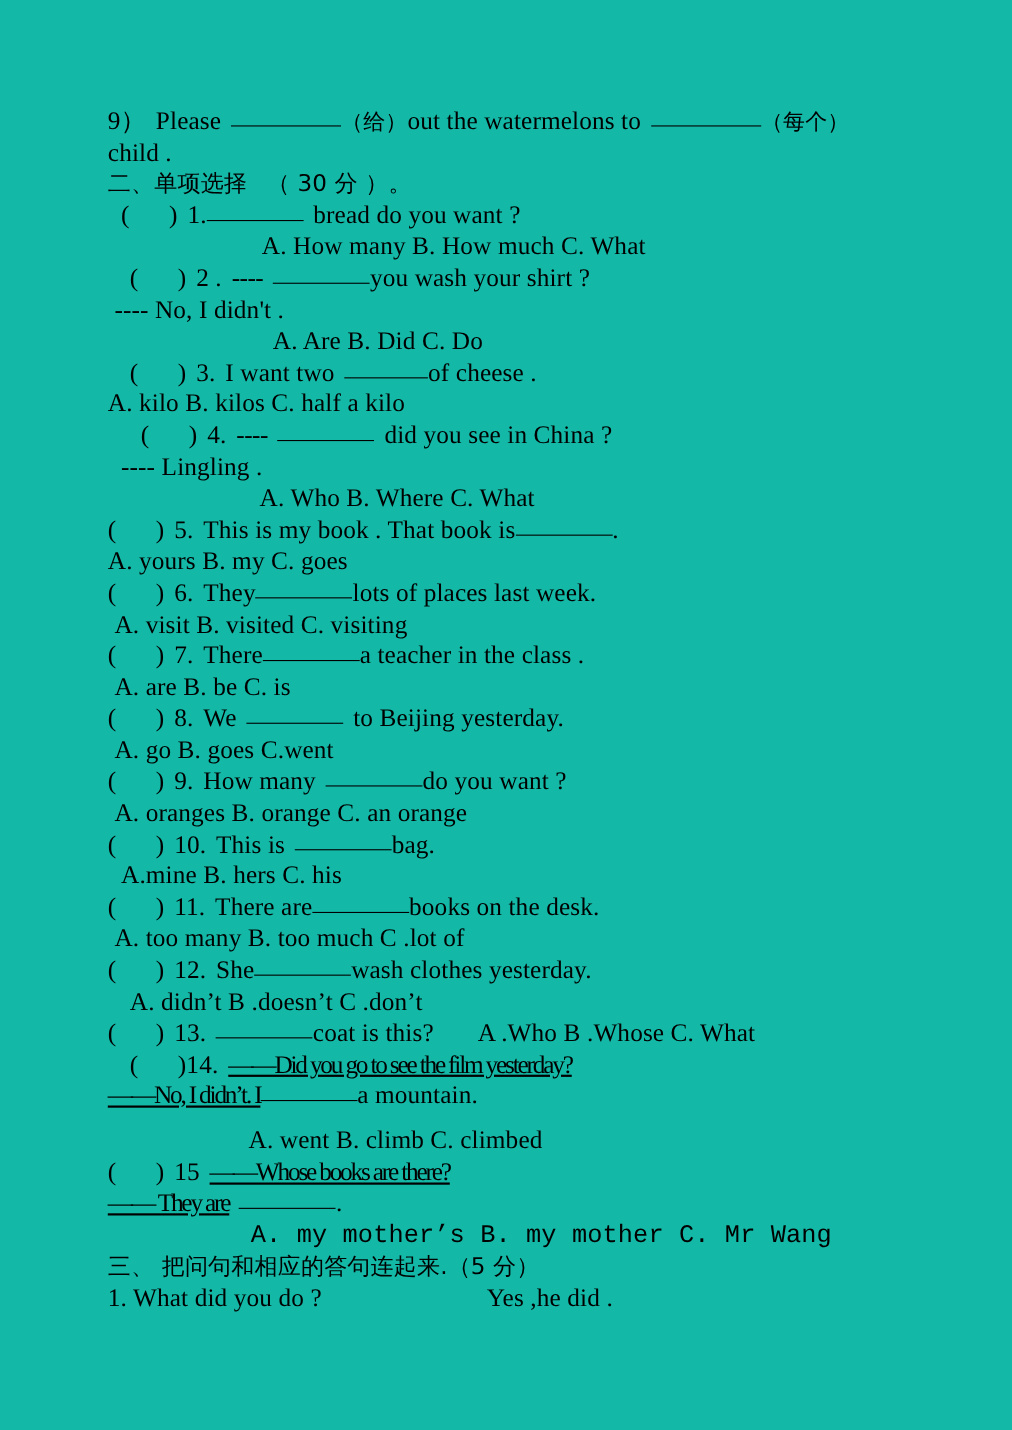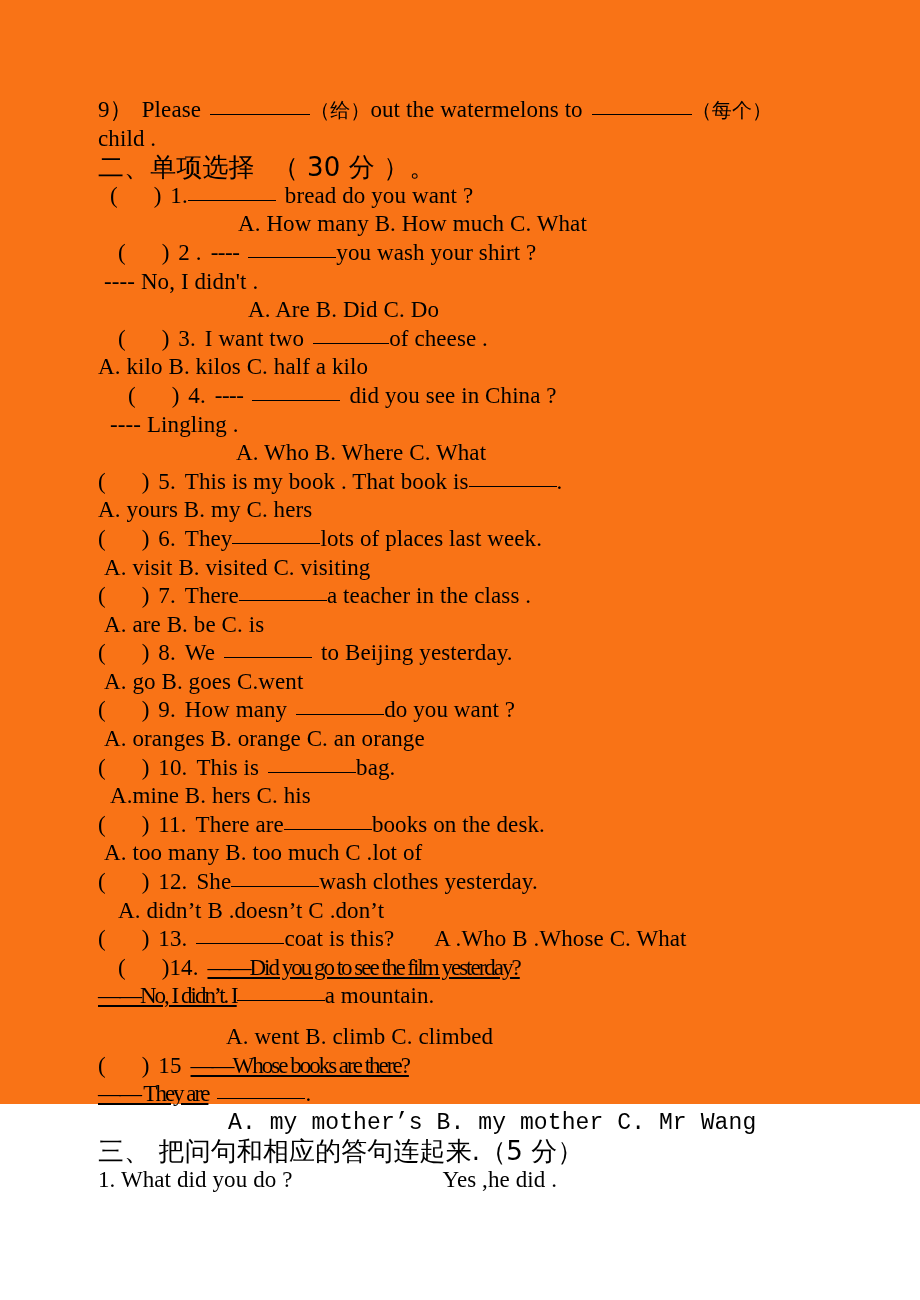--- a/index.html
+++ b/index.html
@@ -10,22 +10,22 @@
   body {
     width: 920px;
     height: 1300px;
     font-family: "Liberation Serif", "DejaVu Serif", serif;
     color: #000000;
     overflow: hidden;
   }
   .page {
     position: relative;
     width: 920px;
-    height: 1104px;
-    background: #f97316;
+    height: 1300px;
+    background: #14b8a6;
   }
   .doc {
     position: absolute;
     left: 98px;
     top: 96px;
     width: 730px;
   }
   .ln {
     font-size: 23px;
     line-height: 28.6px;
@@ -39,21 +39,21 @@
   .i3  { padding-left: 20px; }
   .i4  { padding-left: 30px; }
   .ind-ans-a { padding-left: 140px; }
   .ind-ans-b { padding-left: 128px; margin-top: 12px; }
   .ind-ans-c { padding-left: 150px; }
   .ind-ans-d { padding-left: 130px; font-family: Liberation Mono, monospace; }
   .ind-ans-e { padding-left: 138px; }
 
   .cn {
     font-family: "DejaVu Sans", sans-serif;
-    font-size: 26px;
+    font-size: 21px;
   }
   .cnserif {
     font-family: "DejaVu Sans", sans-serif;
     font-size: 20px;
   }
   
   .blank {
     display: inline-block;
     border-bottom: 1.6px solid #000;
     vertical-align: 2px;
@@ -106,21 +106,21 @@
 
     <div class="ln i4">
       <span class="pbox">(<span class="gap-s"></span>)</span><span class="sp-1"></span><span>4.</span><span class="sp-1"></span><span class="dash2">----</span><span class="sp-1"></span><span class="blank b-md"></span><span class="sp-1"></span><span>did  you  see  in  China ?</span>
     </div>
     <div class="ln i2">---- Lingling .</div>
     <div class="ln ind-ans-e">A.  Who      B.  Where      C.  What</div>
 
     <div class="ln i0">
       <span class="pbox">(<span class="gap-s"></span>)</span><span class="sp-1"></span><span>5.</span><span class="sp-1"></span><span>This  is  my  book .  That  book  is</span><span class="blank b-md"></span><span>.</span>
     </div>
-    <div class="ln i0">A. yours B.  my  C.  hers</div>
+    <div class="ln i0">A. yours B.  my  C.  goes</div>
 
     <div class="ln i0">
       <span class="pbox">(<span class="gap-s"></span>)</span><span class="sp-1"></span><span>6.</span><span class="sp-1"></span><span>They</span><span class="blank b-md"></span><span>lots  of  places  last  week.</span>
     </div>
     <div class="ln i1">A. visit B.  visited C.  visiting</div>
 
     <div class="ln i0">
       <span class="pbox">(<span class="gap-s"></span>)</span><span class="sp-1"></span><span>7.</span><span class="sp-1"></span><span>There</span><span class="blank b-md"></span><span>a  teacher  in  the  class .</span>
     </div>
     <div class="ln i1">A. are  B.  be  C.  is</div>

